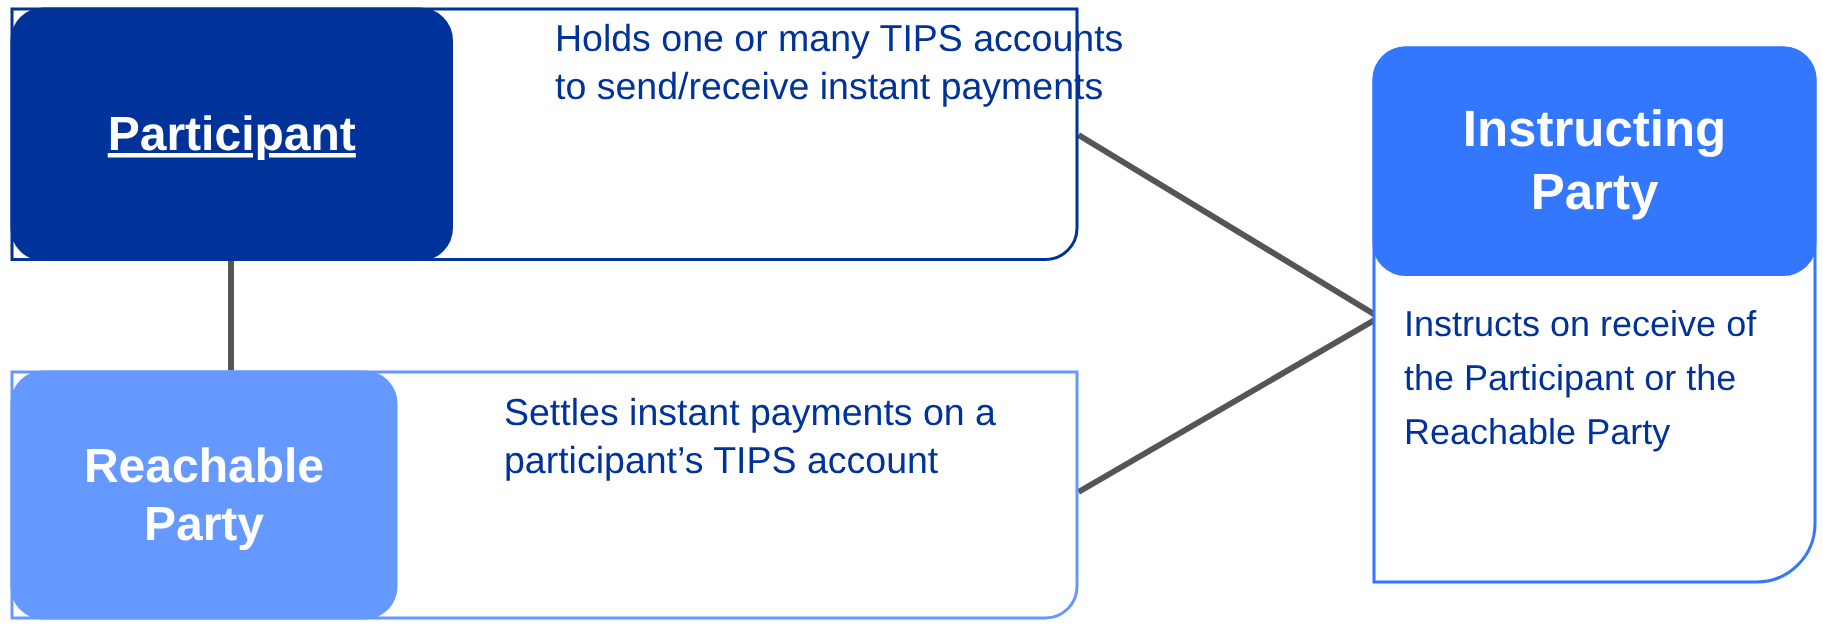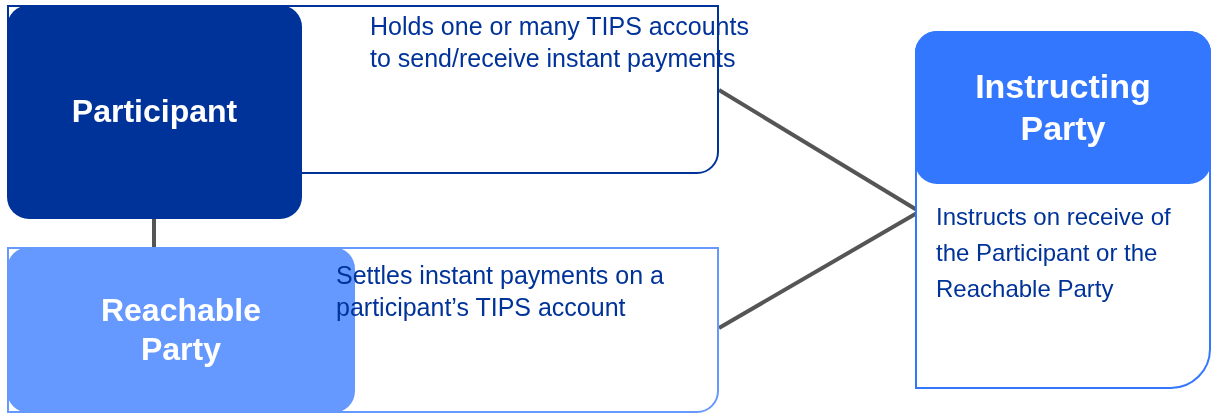--- a/index.html
+++ b/index.html
@@ -5,25 +5,25 @@
     html, body { margin: 0; padding: 0; background: #ffffff; }
     body { width: 1215px; height: 417px; position: relative; overflow: hidden;
       font-family: "Liberation Sans", sans-serif; }
     .connectors { position: absolute; left: 0; top: 0; width: 1215px; height: 417px; z-index: 0; }
     .desc-box { position: absolute; background: #fff; border-radius: 0 0 22px 0; box-sizing: border-box; z-index: 1; }
     .title-box { position: absolute; border-radius: 22px; display: flex; align-items: center; justify-content: center;
       text-align: center; color: #fff; font-weight: bold; box-sizing: border-box; z-index: 2; line-height: 1.22; }
     .desc-text { position: absolute; color: #003399; font-size: 25px; line-height: 1.29; z-index: 3; }
 
     #p-desc { left: 7px; top: 5px; width: 712px; height: 169px; border: 2px solid #003399; }
-    #p-title { left: 7px; top: 5px; width: 295px; height: 214px; background: #003399; font-size: 32px; }
+    #p-title { left: 7px; top: 5px; width: 295px; height: 169px; background: #003399; font-size: 32px; text-decoration: underline; }
     #p-text { left: 322px; top: 10px; width: 380px; margin-left: 48px; }
 
     #r-desc { left: 7px; top: 247px; width: 712px; height: 166px; border: 2px solid #6699ff; }
-    #r-title { left: 7px; top: 247px; width: 348px; height: 166px; background: #6699ff; font-size: 32px; }
+    #r-title { left: 7px; top: 247px; width: 258px; height: 166px; background: #6699ff; font-size: 32px; }
     #r-text { left: 322px; top: 259px; width: 380px; margin-left: 14px; }
 
     #i-desc { left: 915px; top: 31px; width: 296px; height: 358px; border: 2px solid #3377ff; border-radius: 22px 22px 40px 0; }
     #i-title { left: 915px; top: 31px; width: 296px; height: 153px; background: #3377ff; font-size: 34px; }
     #i-text { left: 936px; top: 199px; width: 270px; font-size: 24px; line-height: 1.5; }
   </style>
 </head>
 <body>
 
 <svg class="connectors" viewBox="0 0 1215 417">

